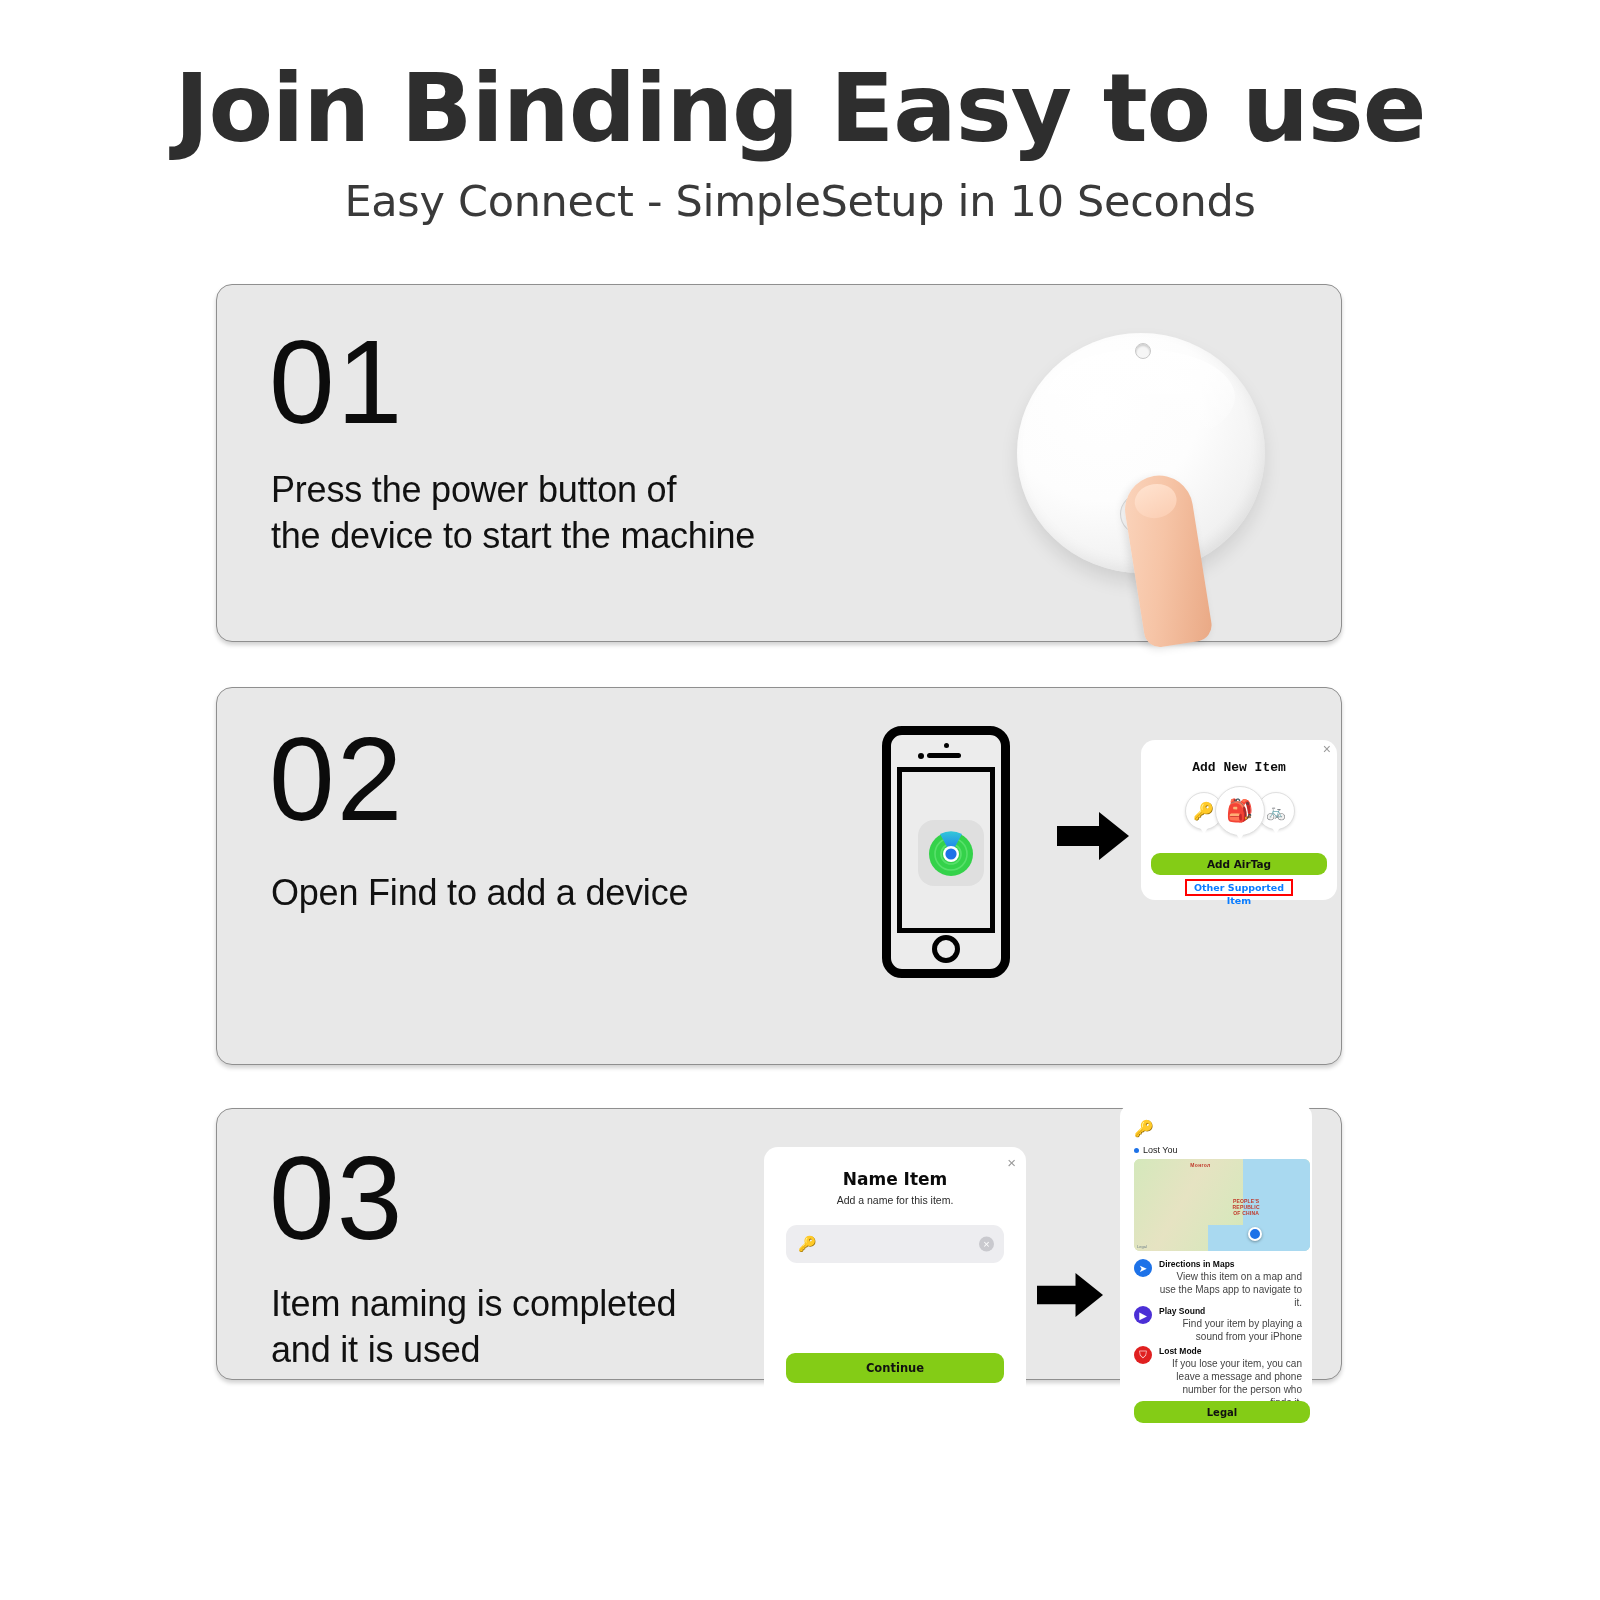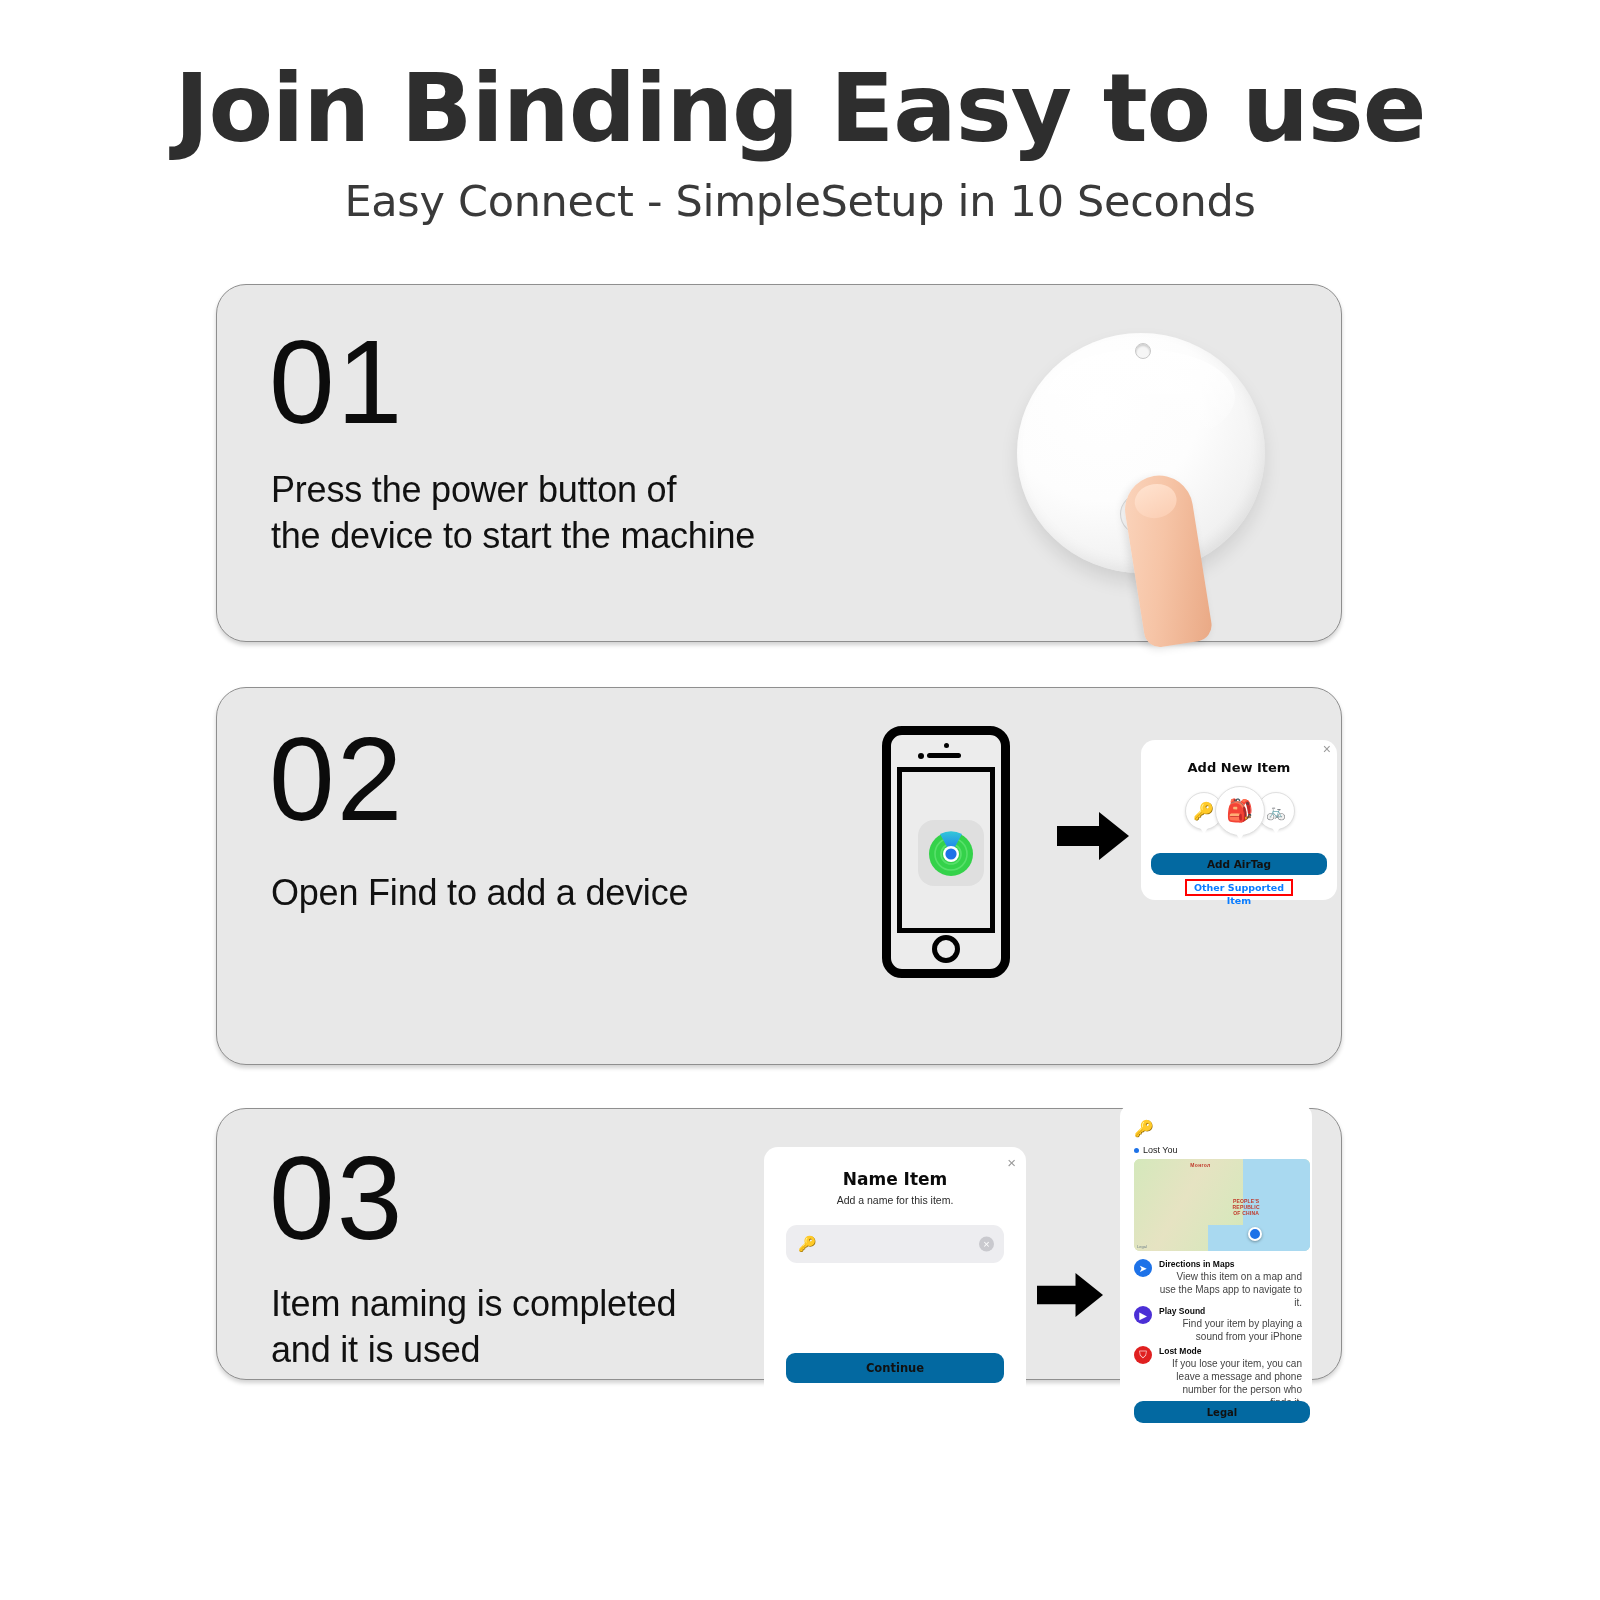--- a/index.html
+++ b/index.html
@@ -32,21 +32,21 @@
     font-family: "DejaVu Sans", sans-serif;
   }
 
   
   .card {
     position: absolute;
     left: 216px;
     width: 1126px;
     background: #e8e8e8;
     border: 1.5px solid #8f8f8f;
-    border-radius: 30px;
+    border-radius: 16px;
     box-shadow: 0 3px 4px rgba(0,0,0,0.18);
   }
   #card-1 { top: 284px;  height: 358px; }
   #card-2 { top: 687px;  height: 378px; }
   #card-3 { top: 1108px; height: 272px; }
 
   .step-num {
     position: absolute;
     left: 52px;
     font-size: 118px;
@@ -172,21 +172,21 @@
     font-family: "DejaVu Sans", sans-serif;
   }
   .panel-sub { text-align: center; color: #2b2b2b; }
   .close-x {
     position: absolute;
     color: #9a9a9a;
     line-height: 1;
     font-weight: 400;
   }
   .pill-btn {
-    background: #0369a1;
+    background: #84cc16;
     border-radius: 9px;
     display: flex; align-items: center; justify-content: center;
     font-weight: 700;
     color: #111;
     font-family: "DejaVu Sans", sans-serif;
   }
   .link-btn {
     color: #0a7cff;
     text-align: center;
     font-weight: 700;
@@ -324,21 +324,21 @@
     </div>
 
     <div class="arrow" style="left:840px; top:122px;">
       <svg width="72" height="52" viewBox="0 0 72 52" aria-hidden="true">
         <path d="M0 16 H42 V2 L72 26 L42 50 V36 H0 Z" fill="#000"></path>
       </svg>
     </div>
 
     <div class="panel" style="left:924px; top:52px; width:196px; height:160px;">
       <div class="close-x" style="right:6px; top:2px; font-size:14px;">×</div>
-      <div class="panel-title" style="margin-top:20px; font-size:13px;">Add New Item</div>
+      <div class="panel-title" style="margin-top:20px; font-size:13px;font-family:Liberation Mono, monospace;">Add New Item</div>
 
       <div class="bubble" style="left:44px; top:52px; width:38px; height:38px;">
           <span style="font-size:17px;">🔑</span>
         </div>
       <div class="bubble" style="left:116px; top:52px; width:38px; height:38px;">
           <span style="font-size:16px;">🚲</span>
         </div>
       <div class="bubble" style="left:74px; top:46px; width:50px; height:50px; z-index:3;">
           <span style="font-size:22px;">🎒</span>
         </div>

